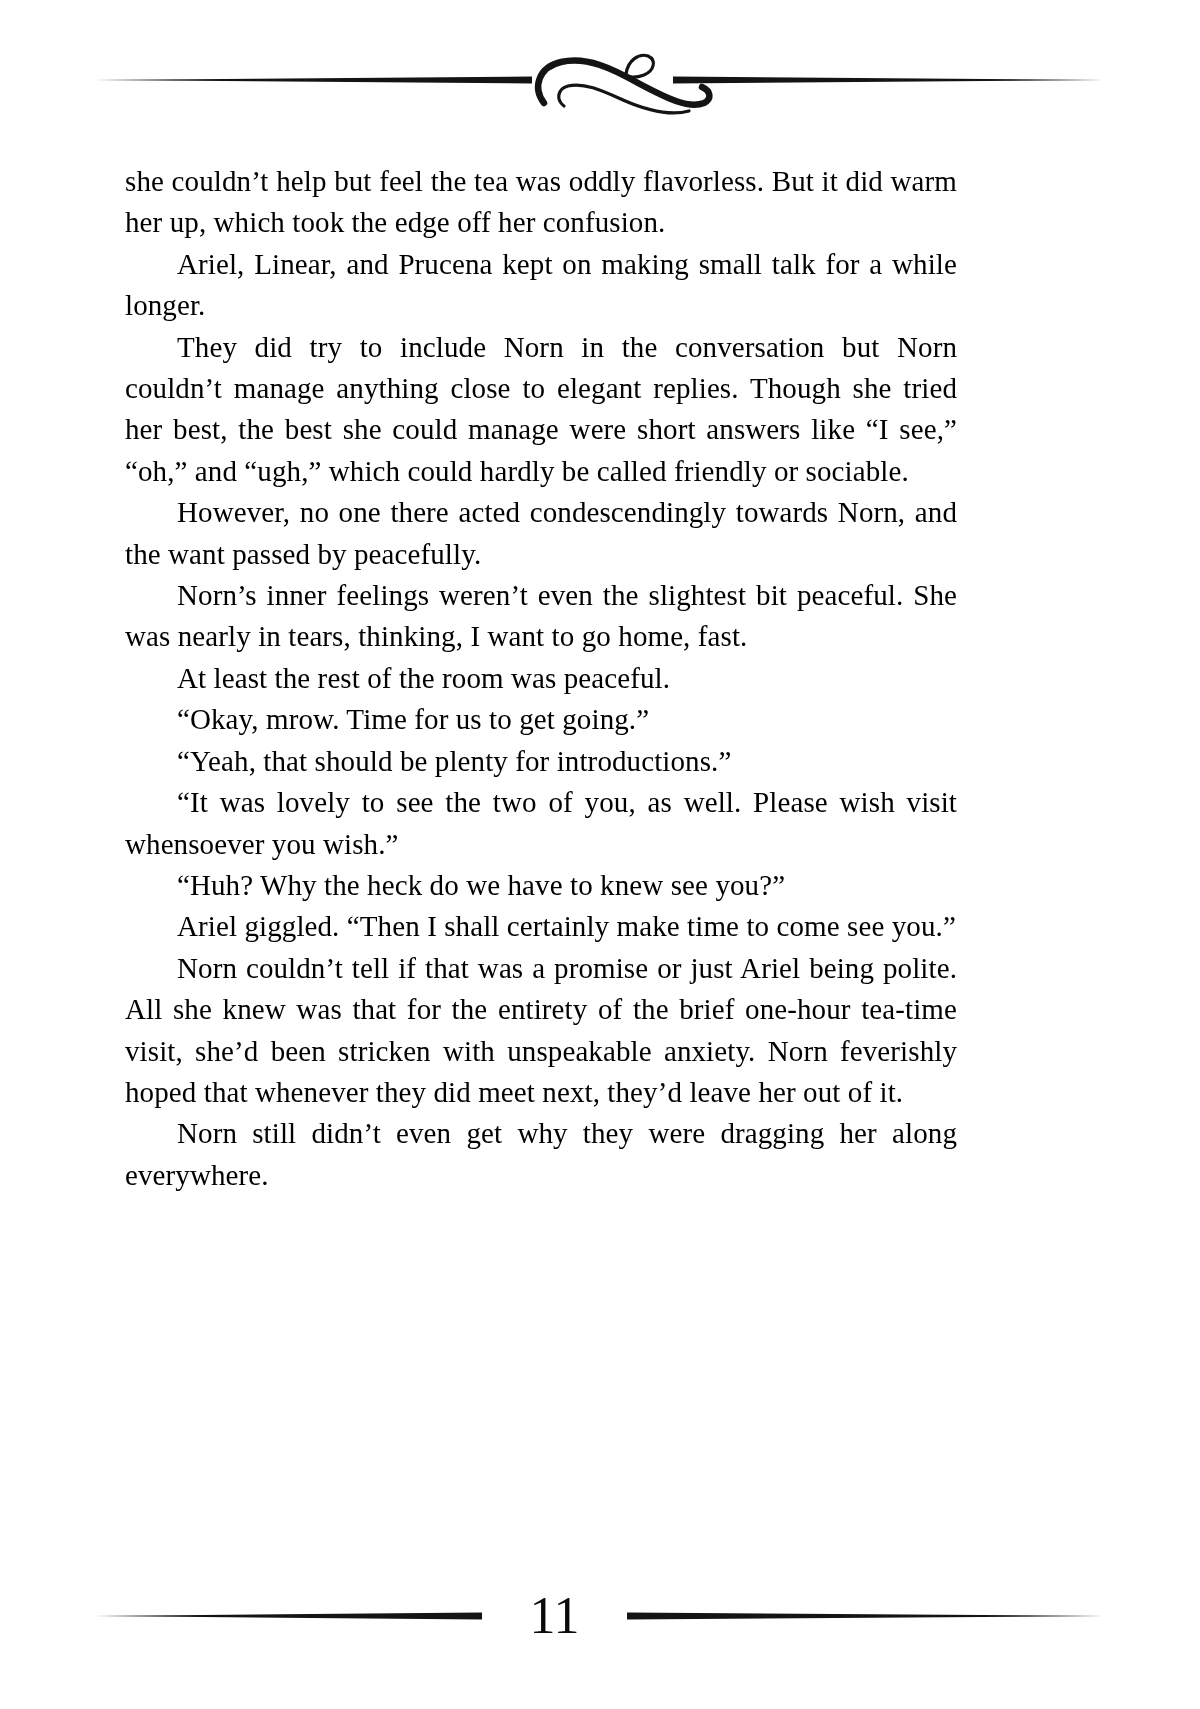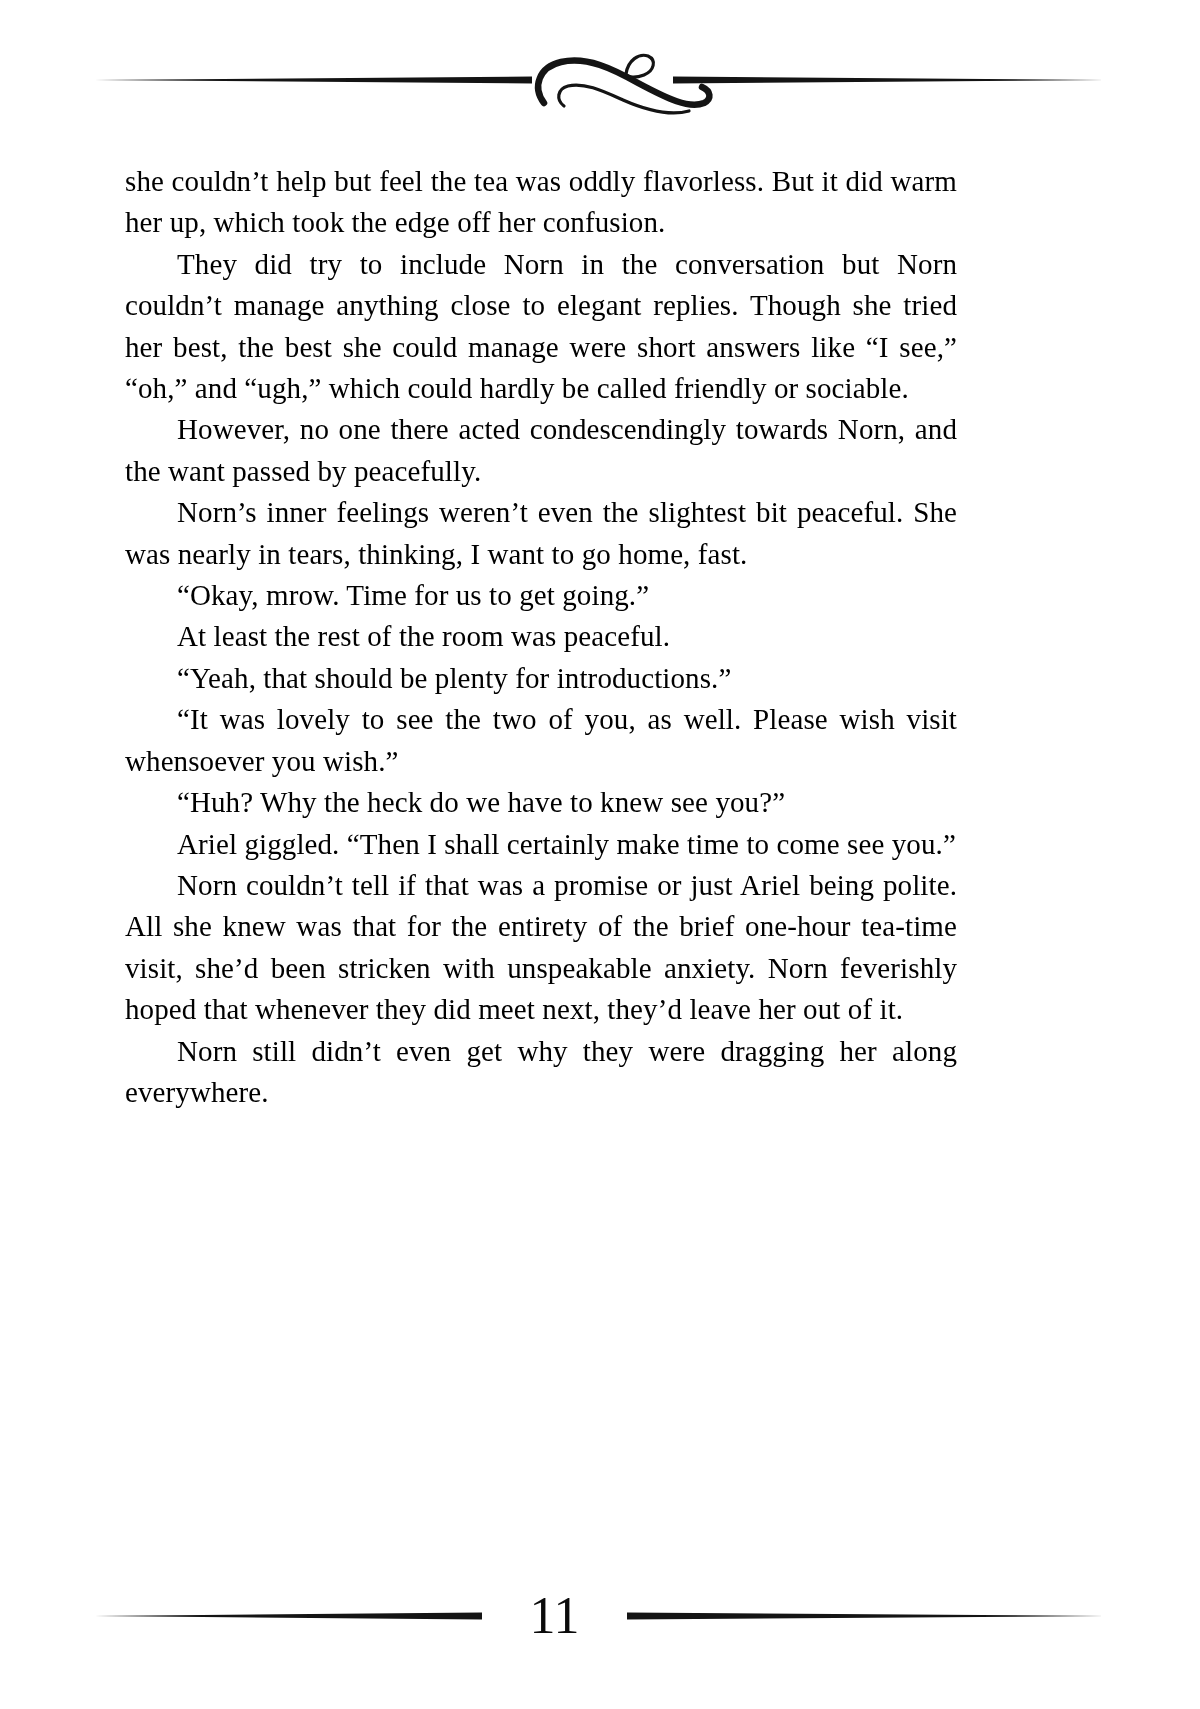--- a/index.html
+++ b/index.html
@@ -78,25 +78,26 @@
       <g fill="none" stroke="#141414" stroke-linecap="round">
         <path d="M 449,78 C 437,62 444,42 466,37 C 492,31 518,44 543,58 C 573,74 594,84 609,78 C 617,74 616,66 607,62" stroke-width="6.5"></path>
         <path d="M 531,49 C 533,35 544,28 553,31 C 562,35 559,46 549,50 C 541,53 533,53 531,49" stroke-width="3.2"></path>
         <path d="M 469,81 C 461,75 462,64 473,61 C 489,57 508,66 528,75 C 553,86 576,91 594,86" stroke-width="3.2"></path>
       </g>
     </svg>
   </div>
 
   <main class="text-block" id="paragraphs">
       <p class="para"><span>she couldn’t help but feel the tea was oddly flavorless. But it did warm her up, which took the edge off her confusion.</span></p>
+      <p class="para indent"><span>Ariel, Linear, and Prucena kept on making small talk for a while longer.</span></p>
       <p class="para indent"><span>They did try to include Norn in the conversation but Norn couldn’t manage anything close to elegant replies. Though she tried her best, the best she could manage were short answers like “I see,” “oh,” and “ugh,” which could hardly be called friendly or sociable.</span></p>
       <p class="para indent"><span>However, no one there acted condescendingly towards Norn, and the want passed by peacefully.</span></p>
       <p class="para indent"><span>Norn’s inner feelings weren’t even the slightest bit peaceful. She was nearly in tears, thinking, </span><span class="em">I want to go home, fast.</span></p>
+      <p class="para indent"><span>At least the rest of the room was peaceful.</span></p>
       <p class="para indent"><span>“Okay, mrow. Time for us to get going.”</span></p>
-      <p class="para indent"><span>At least the rest of the room was peaceful.</span></p>
       <p class="para indent"><span>“Yeah, that should be plenty for introductions.”</span></p>
       <p class="para indent"><span>“It was lovely to see the two of you, as well. Please wish visit whensoever you wish.”</span></p>
       <p class="para indent"><span>“Huh? Why the heck do we have to knew see </span><span class="em">you?</span><span>”</span></p>
       <p class="para indent"><span>Ariel giggled. “Then I shall certainly make time to come see you.”</span></p>
       <p class="para indent"><span>Norn couldn’t tell if that was a promise or just Ariel being polite. All she knew was that for the entirety of the brief one-hour tea-time visit, she’d been stricken with unspeakable anxiety. Norn feverishly hoped that whenever they did meet next, they’d leave her out of it.</span></p>
       <p class="para indent"><span>Norn still didn’t even get why they were dragging her along everywhere.</span></p>
     </main>
 
   <div class="bottom-divider">
     <svg class="rule-svg" width="387" height="14" viewBox="0 0 387 14">

